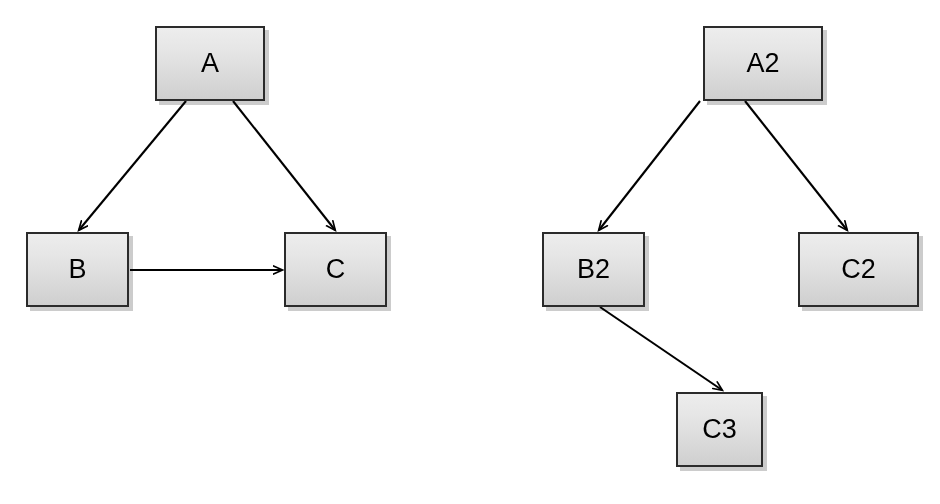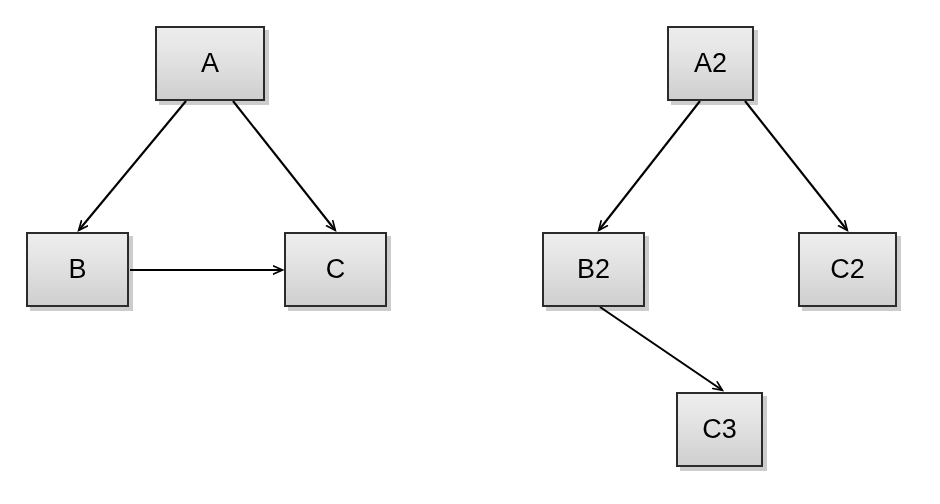--- a/index.html
+++ b/index.html
@@ -76,26 +76,26 @@
   <div class="node" id="node-A" style="left: 155px; top: 26px; width: 110px; height: 75px;">
     <span class="node-label">A</span>
   </div>
   <div class="node" id="node-B" style="left: 26px; top: 232px; width: 103px; height: 75px;">
     <span class="node-label">B</span>
   </div>
   <div class="node" id="node-C" style="left: 284px; top: 232px; width: 103px; height: 75px;">
     <span class="node-label">C</span>
   </div>
 
-  <div class="node" id="node-A2" style="left: 667px; top: 26px; width: 87px; height: 75px;">
+  <div class="node" id="node-A2" style="left: 703px; top: 26px; width: 120px; height: 75px;">
     <span class="node-label">A2</span>
   </div>
   <div class="node" id="node-B2" style="left: 542px; top: 232px; width: 103px; height: 75px;">
     <span class="node-label">B2</span>
   </div>
-  <div class="node" id="node-C2" style="left: 798px; top: 232px; width: 99px; height: 75px; justify-content: center;">
+  <div class="node" id="node-C2" style="left: 798px; top: 232px; width: 121px; height: 75px; justify-content: center;">
     <span class="node-label">C2</span>
   </div>
   <div class="node" id="node-C3" style="left: 676px; top: 392px; width: 87px; height: 75px;">
     <span class="node-label">C3</span>
   </div>
 
 </div>
 
 </body></html>

